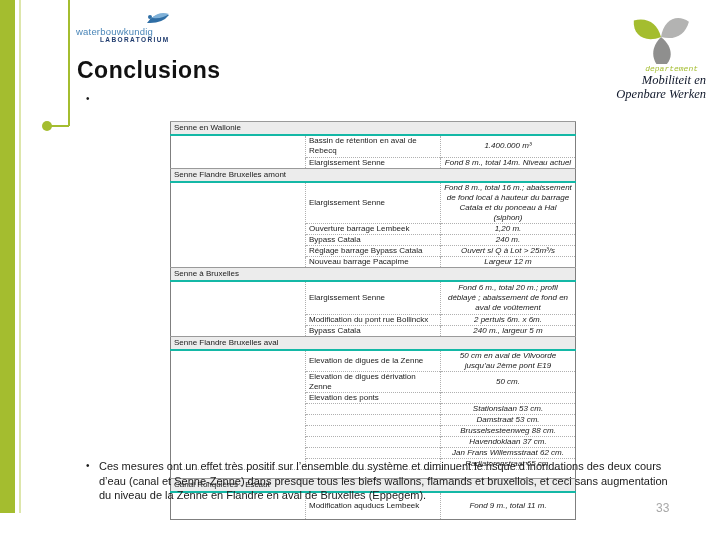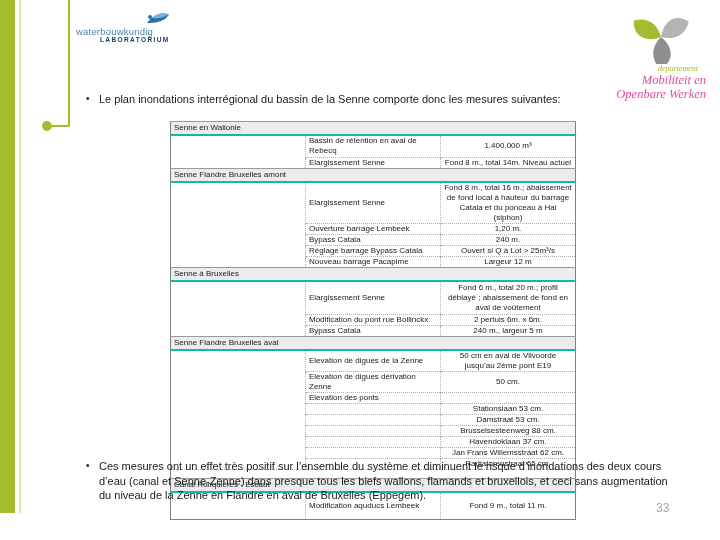--- a/index.html
+++ b/index.html
@@ -14,36 +14,36 @@
   .accent-hline{position:absolute;left:48px;top:125px;width:21px;height:2px;background:var(--accent-green);}
   .accent-dot{position:absolute;left:42px;top:121px;width:10px;height:10px;border-radius:50%;background:var(--accent-green);}
   
   .wb-logo{position:absolute;left:76px;top:12px;width:90px;height:34px;}
   .wb-swoosh{position:absolute;right:-6px;top:-2px;}
   .wb-line1{position:absolute;left:0;top:14px;font-size:9.5px;color:#4a86b8;letter-spacing:0.2px;}
   .wb-line2{position:absolute;left:24px;top:24px;font-size:6.5px;font-weight:bold;color:#1f3b6e;letter-spacing:1.4px;}
   
   .mow-logo{position:absolute;right:14px;top:8px;width:120px;text-align:right;}
   .mow-icon{margin-right:14px;}
-  .mow-dept{font-size:8px;color:var(--accent-green);font-style:italic;font-family:Liberation Serif, serif;margin-top:-4px;margin-right:8px;}
-  .mow-line{font-size:12.5px;color:#ec4899;font-style:italic;font-family:"Liberation Serif",serif;line-height:1.15;}
+  .mow-dept{font-size:8px;color:var(--accent-green);font-style:italic;font-family:Liberation Mono, monospace;margin-top:-4px;margin-right:8px;}
+  .mow-line{font-size:12.5px;color:#0f172a;font-style:italic;font-family:"Liberation Serif",serif;line-height:1.15;}
   
   .title{position:absolute;left:77px;top:57px;font-size:23px;font-weight:bold;color:#111111;letter-spacing:0.5px;}
   .bullet{position:absolute;display:flex;color:#1a1a1a;font-size:11px;line-height:1.32;}
   .bullet .glyph{width:13px;flex:0 0 13px;font-size:10px;}
   .bullet1{left:86px;top:92px;width:560px;}
   .bullet2{left:86px;top:459px;width:586px;}
   
   .tbl-wrap{position:absolute;left:170px;top:121px;width:406px;}
   table.measures{border-collapse:collapse;width:100%;border:1px solid #7f7f7f;font-size:8px;color:#1a1a1a;table-layout:fixed;}
   table.measures td{padding:0 3px;line-height:10px;overflow:hidden;}
   td.sec{background:#ececec;border-top:1px solid #9a9a9a;border-bottom:2px solid #14b8a6;height:12px;}
   td.ind{width:7px;padding:0;}
   td.lbl{width:158px;border-left:1px dotted #b0b0b0;border-top:1px dotted #b0b0b0;}
-  td.val{border-left:1px dotted #b0b0b0;border-top:1px dotted #b0b0b0;text-align:center;}
+  td.val{border-left:1px dotted #b0b0b0;border-top:1px dotted #b0b0b0;text-align:center;font-style:italic;}
   tr.spc td{border-top:1px dotted #b0b0b0;height:8px;}
   
   .page-num{position:absolute;left:656px;top:501px;font-size:12px;color:#a8a8a8;}
 </style>
 </head>
 <body>
 
 <div class="slide">
 
   <div class="green-bar"></div>
@@ -72,24 +72,24 @@
           <path transform="rotate(135 31 29)" d="M31,29 C29,12 40,2 54,7 C54,21 45,29 31,29 Z" fill="#8f8f8e"></path>
           <path transform="rotate(255 31 29)" d="M31,29 C29,12 40,2 54,7 C54,21 45,29 31,29 Z" fill="#a4bd2f"></path>
         </g>
       </svg>
     </span>
     <div class="mow-dept">departement</div>
     <div class="mow-line">Mobiliteit en</div>
     <div class="mow-line">Openbare Werken</div>
   </div>
 
+  <div class="title">Conclusions</div>
 
   <div class="bullet bullet1">
     <span class="glyph">•</span>
-    <span>Le plan inondations interrégional du bassin de la Senne comporte donc les mesures suivantes:</span>
   </div>
 
   <div class="tbl-wrap">
     <table class="measures">
       <tbody>
           <tr style="height: 12px;">
             <td colspan="3" class="sec">Senne en Wallonie</td>
           </tr>
           <tr style="height: 22px;">
             <td class="ind"></td>

